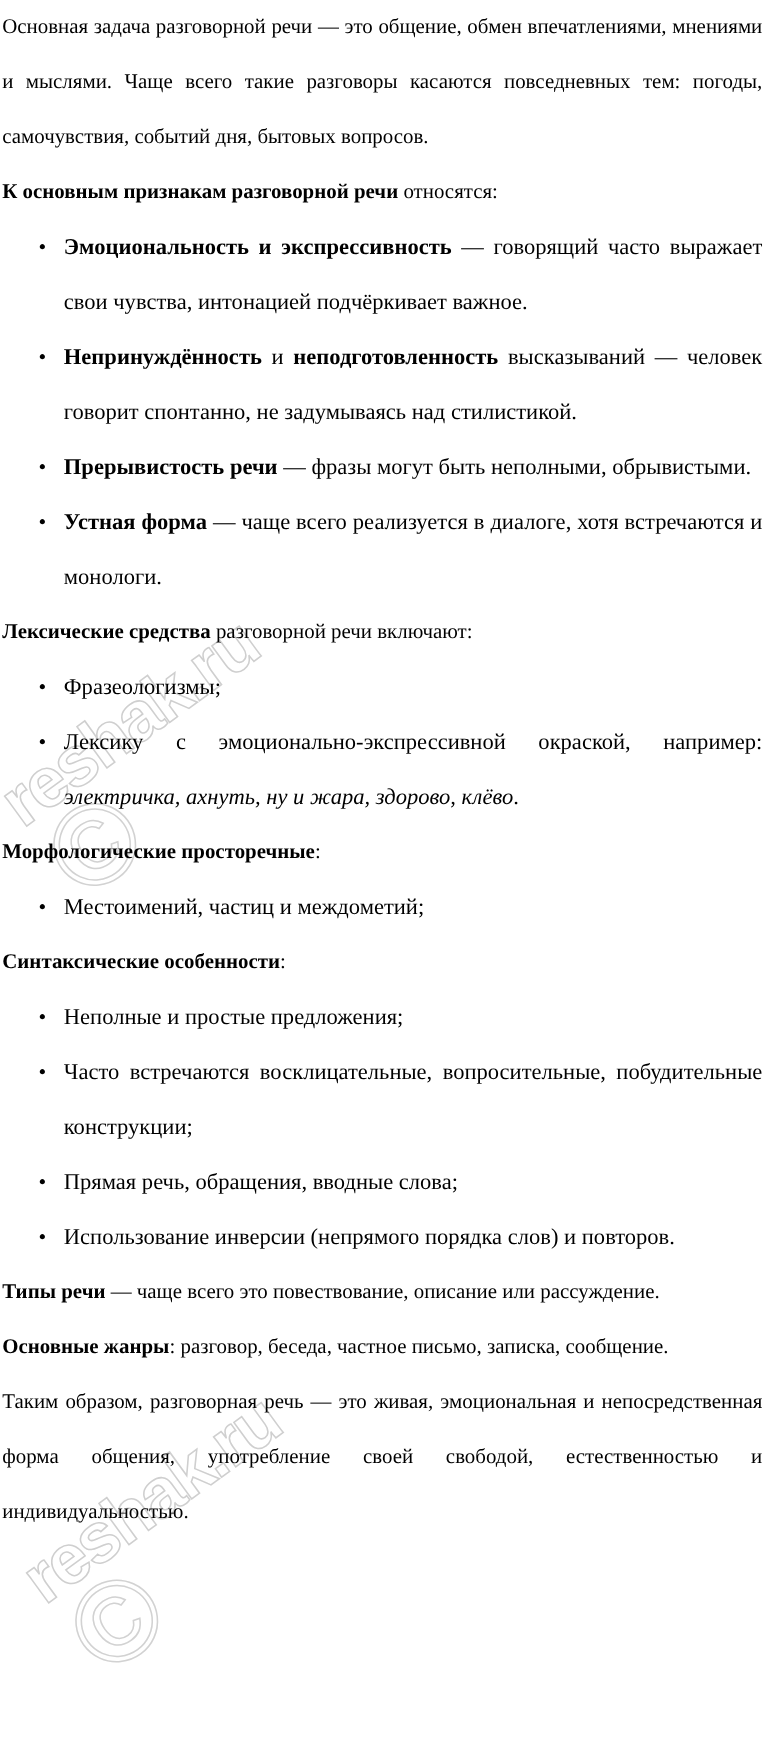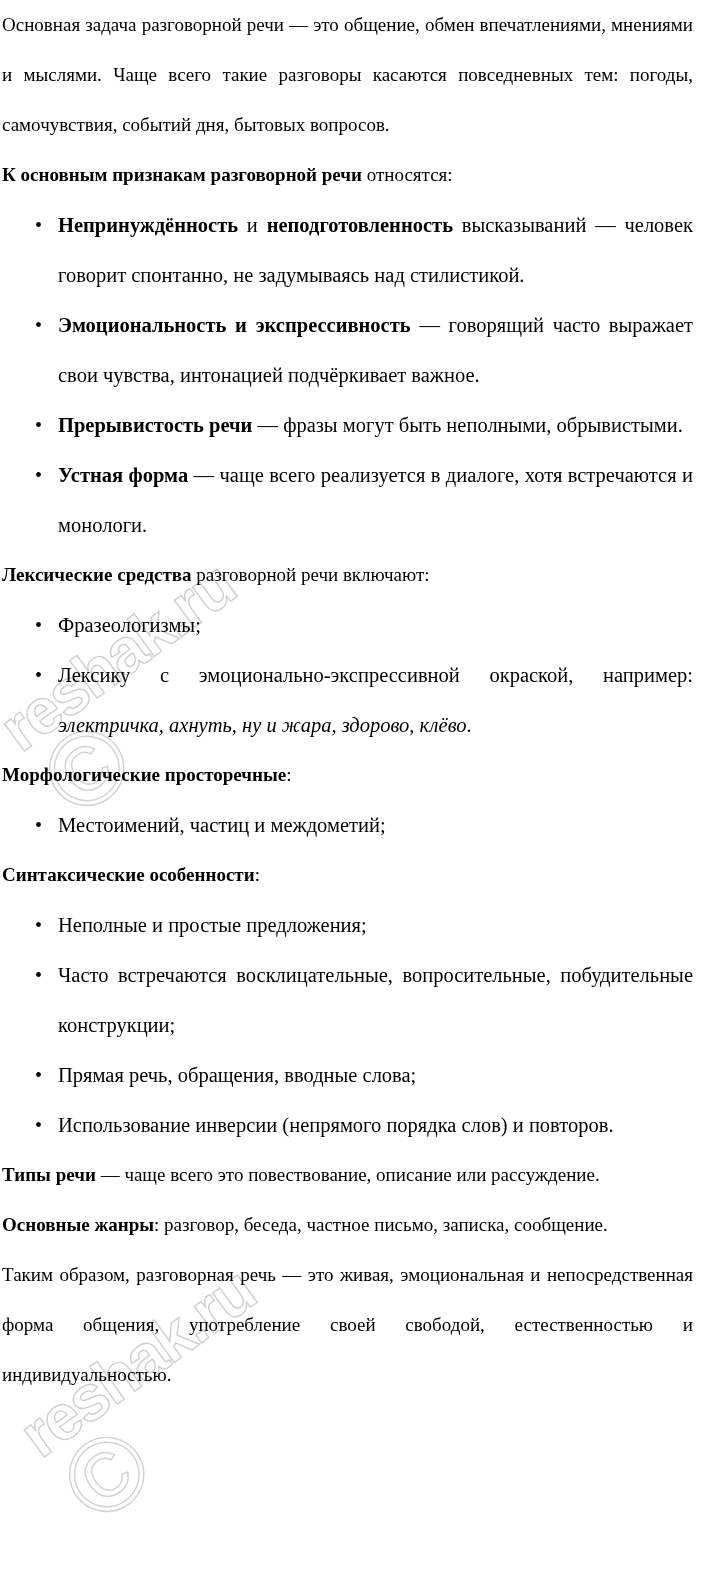--- a/index.html
+++ b/index.html
@@ -121,22 +121,22 @@
     <span class="wm-c">©</span>
   </div>
 
   <div class="content">
 
     <p class="para">Основная задача разговорной речи — это общение, обмен впечатлениями, мнениями и мыслями. Чаще всего такие разговоры касаются повседневных тем: погоды, самочувствия, событий дня, бытовых вопросов.</p>
 
     <p class="para"><b>К основным признакам разговорной речи</b><span> относятся:</span></p>
 
     <ul class="blist">
+      <li><b>Эмоциональность и экспрессивность</b><span> — говорящий часто выражает свои чувства, интонацией подчёркивает важное.</span></li>
       <li><b>Непринуждённость</b><span> и </span><b>неподготовленность</b><span> высказываний — человек говорит спонтанно, не задумываясь над стилистикой.</span></li>
-      <li><b>Эмоциональность и экспрессивность</b><span> — говорящий часто выражает свои чувства, интонацией подчёркивает важное.</span></li>
       <li><b>Прерывистость речи</b><span> — фразы могут быть неполными, обрывистыми.</span></li>
       <li><b>Устная форма</b><span> — чаще всего реализуется в диалоге, хотя встречаются и монологи.</span></li>
     </ul>
 
     <p class="para"><b>Лексические средства</b><span> разговорной речи включают:</span></p>
 
     <ul class="blist">
       <li class="noj"><span>Фразеологизмы;</span></li>
       <li><span>Лексику с эмоционально-экспрессивной окраской, например: </span><i>электричка, ахнуть, ну и жара, здорово, клёво</i><span>.</span></li>
     </ul>

